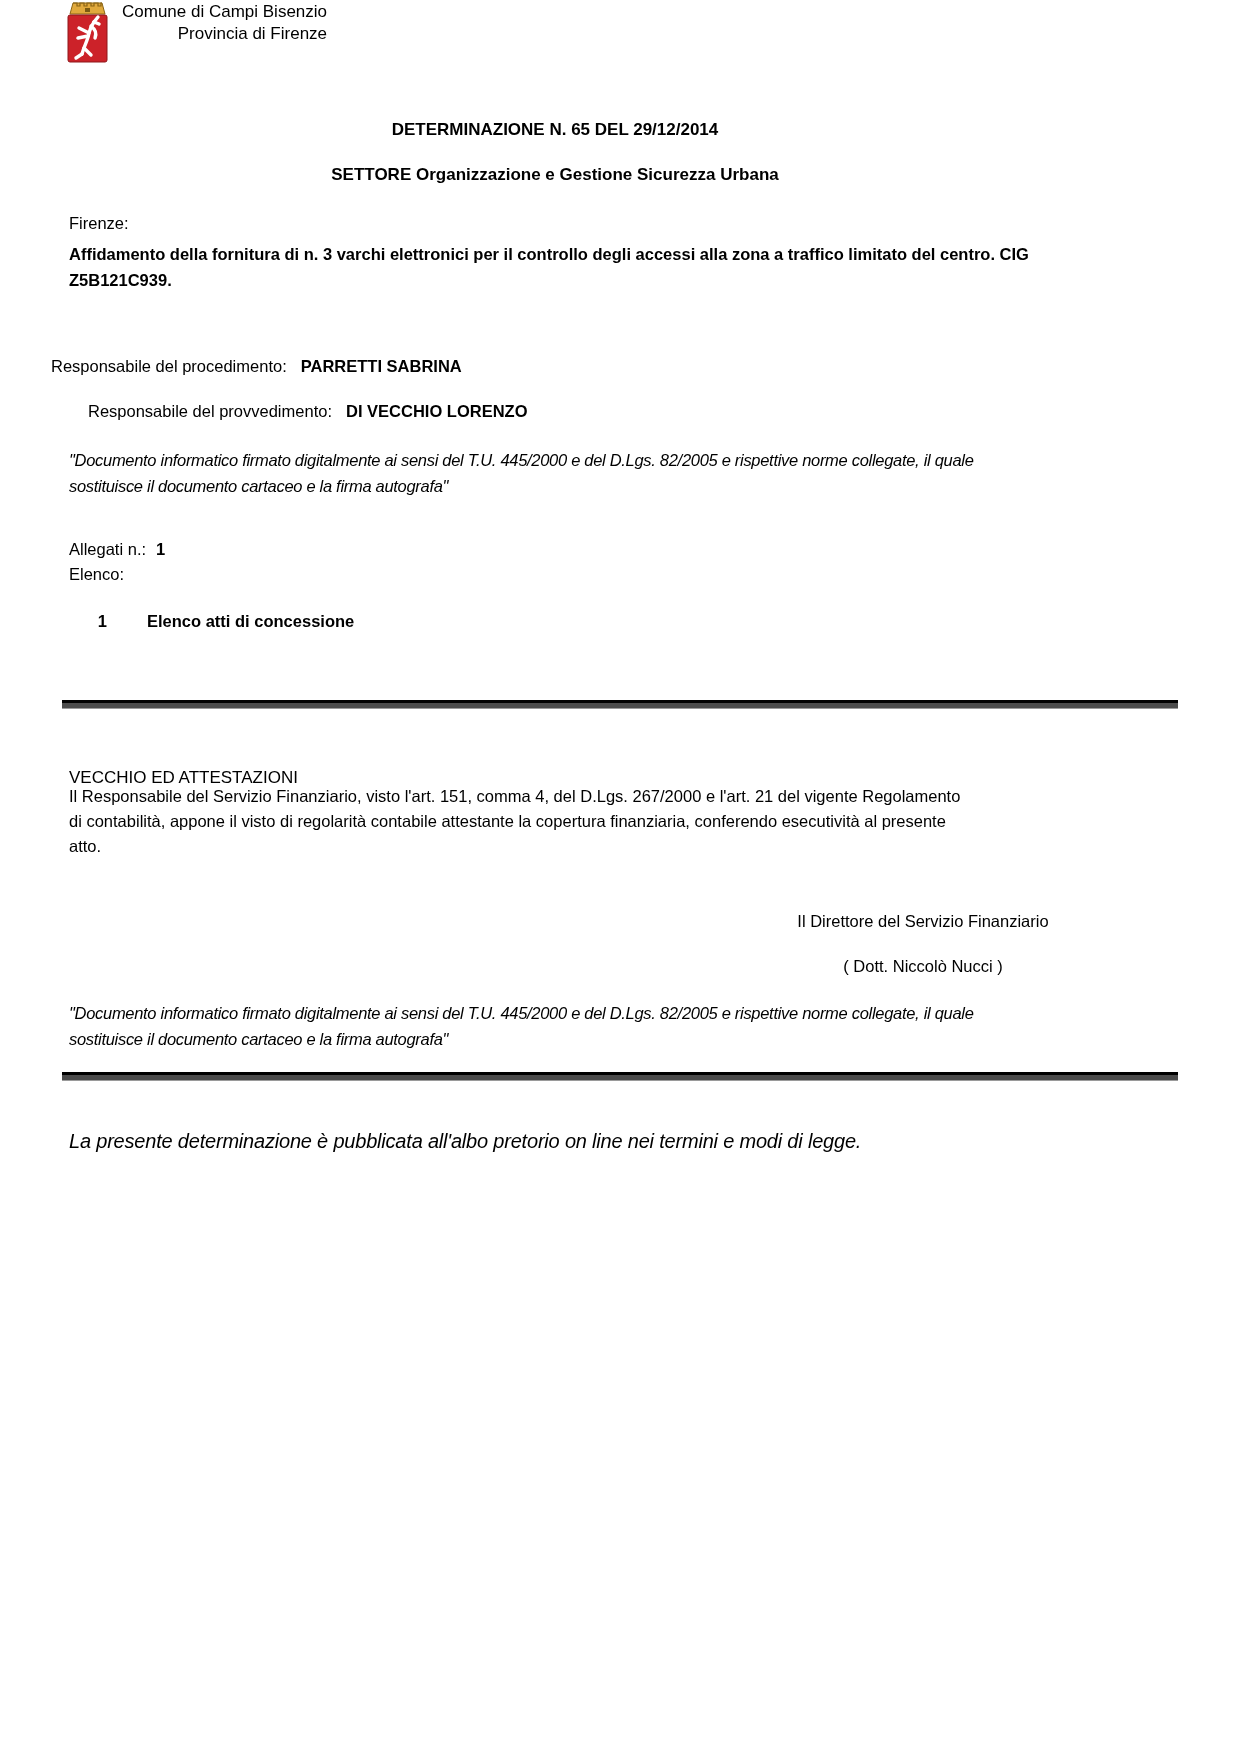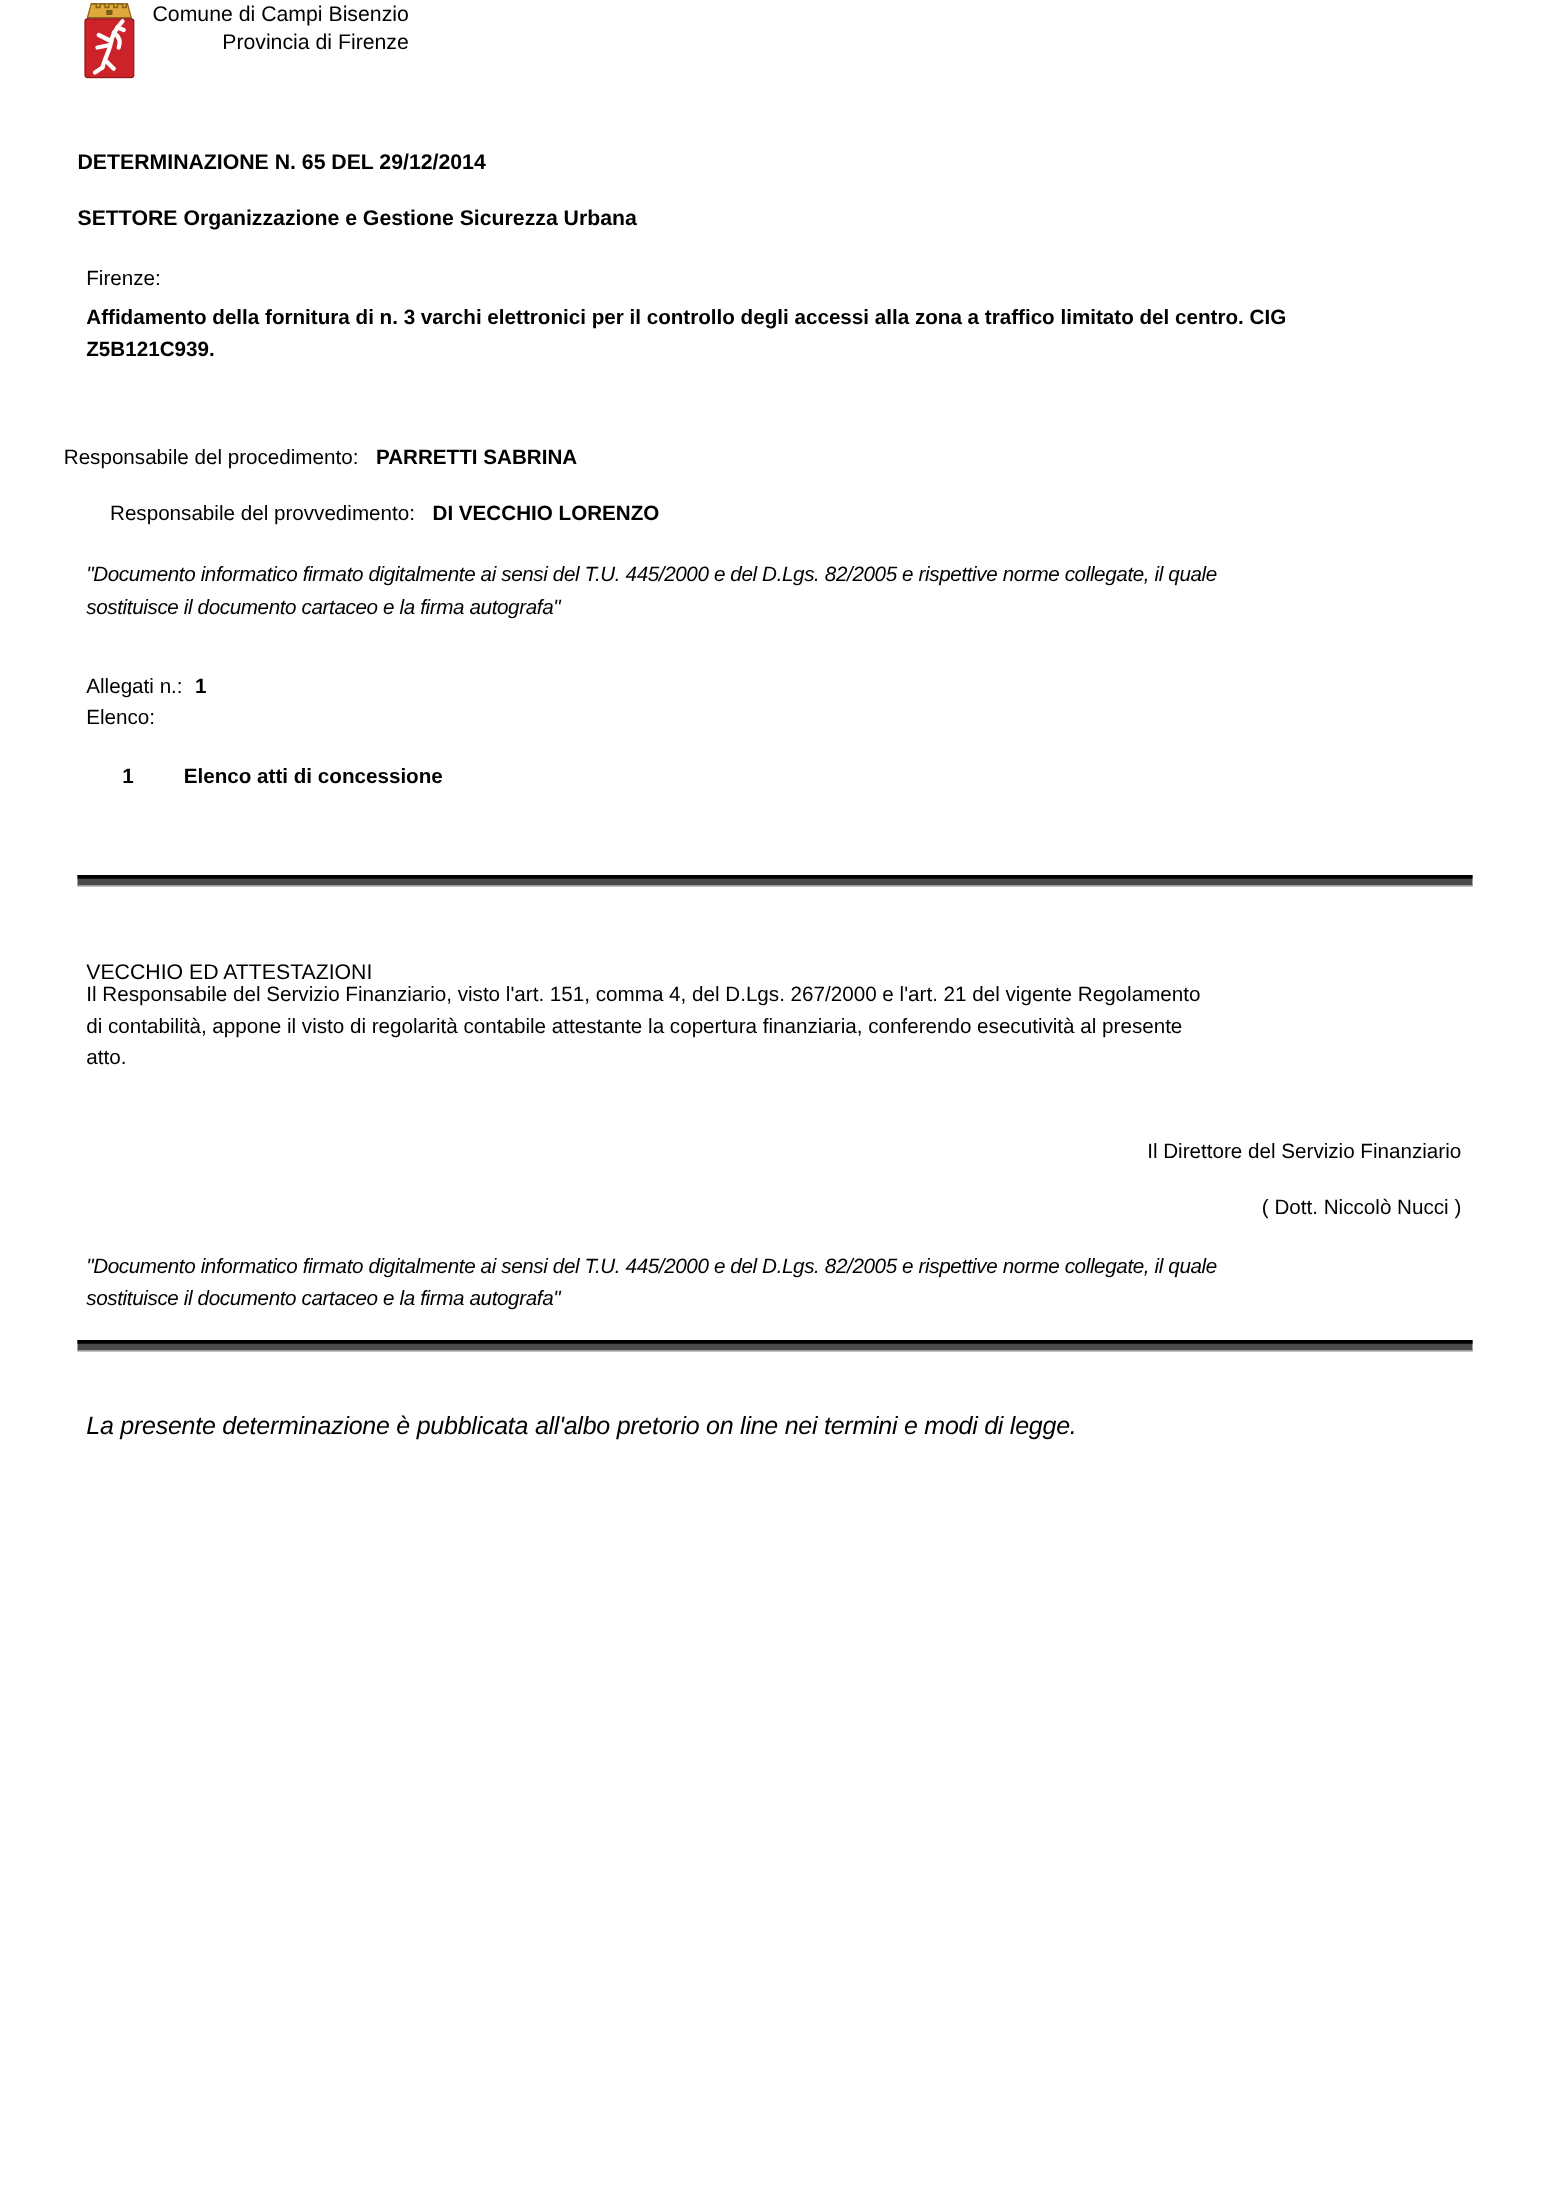--- a/index.html
+++ b/index.html
@@ -9,21 +9,21 @@
     font-family:"Liberation Sans","DejaVu Sans",sans-serif;
     color:#000; font-size:16.5px;
   }
   .abs { position:absolute; }
 
   
   .logo { left:64px; top:2px; width:47px; height:61px; }
   .org-block { left:122px; top:1px; line-height:22px; font-size:17px;text-align:right; }
 
   
-  .center-band { left:62px; width:986px; }
+  .center-band { left:62px; width:986px; text-align:center; }
   .doc-title   { top:120px; font-weight:bold; font-size:17px; }
   .sector-line { top:165px; font-weight:bold; font-size:17px; }
 
   
   .subject-label { left:69px; top:214px; }
   .subject-text  { left:69px; top:241px; max-width:965px; font-weight:bold; line-height:26px; }
 
   
   .resp-row { left:51px; }
   .resp-1 { top:357px; }
@@ -48,21 +48,21 @@
     background:#4b4b4b; border-top:3px solid #000; border-bottom:1px solid #9a9a9a;
   }
   .bar-1 { top:700px; }
   .bar-2 { top:1072px; }
 
   
   .opinions-heading { left:69px; top:768px; font-size:17px; }
   .opinions-body { left:69px; top:784px; max-width:905px; line-height:25px; }
 
   
-  .sig-block { left:611px; width:558px; text-align:right; }
+  .sig-block { left:644px; width:558px; text-align:center; }
   .sig-title { top:912px; }
   .sig-name  { top:957px; }
 
   
   .publication { left:69px; top:1130px; font-style:italic; letter-spacing:-0.2px; font-size:20px; }
 </style>
 </head>
 <body>
 
 <div class="abs logo">

